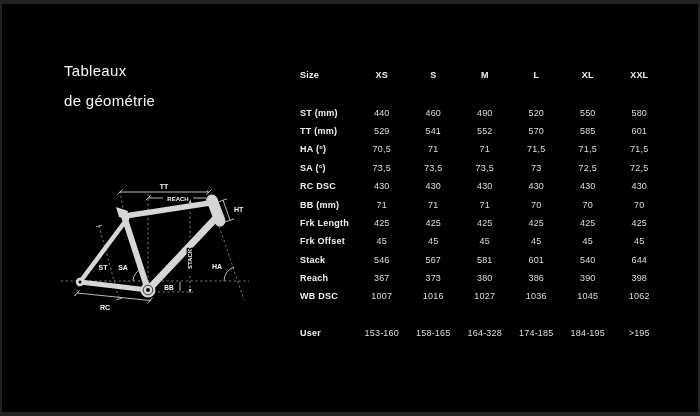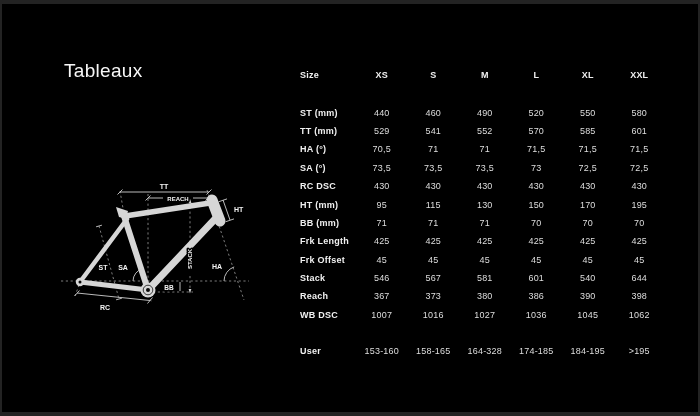--- a/index.html
+++ b/index.html
@@ -3,21 +3,21 @@
 <meta charset="utf-8">
 <style>
   html,body{margin:0;padding:0;background:#111;}
   .stage{
     position:relative;width:700px;height:416px;box-sizing:border-box;
     background:#000;border:2px solid #232323;border-top-width:4px;border-bottom-width:4px;
     overflow:hidden;font-family:"Liberation Sans",sans-serif;
   }
   .title{
     position:absolute;left:62px;top:52px;
-    font-size:19px;line-height:30px;color:#f7f7f7;letter-spacing:.3px;font-weight:400;
+    font-size:15px;line-height:30px;color:#f7f7f7;letter-spacing:.3px;font-weight:400;
   }
   .diagram{position:absolute;left:55px;top:165px;width:230px;height:160px;}
   .table-wrap{position:absolute;left:298px;top:62px;width:370px;}
   .trow{display:grid;grid-template-columns:56px repeat(6,51.5px);height:18.4px;align-items:center;}
   .tlabel{font-size:9px;font-weight:700;color:#f0f0f0;letter-spacing:.25px;white-space:nowrap;}
   .tcell{font-size:9px;color:#dedede;text-align:center;letter-spacing:.2px;white-space:nowrap;}
   .head .tcell{font-weight:700;color:#f0f0f0;}
   .sp1{height:19px;}
   .sp2{height:18px;}
   
@@ -27,20 +27,21 @@
   .t{fill:#f4f4f4;font-family:"Liberation Sans",sans-serif;font-weight:bold;
      paint-order:stroke;stroke:#000;stroke-width:3px;stroke-linejoin:round;}
 </style>
 </head>
 <body>
 
 <div class="stage">
 
   <div class="title">
     <div>Tableaux</div>
+    <div>de géométrie</div>
   </div>
 
   <svg class="diagram" viewBox="0 0 230 160">
 
     <path class="d" d="M63,22 L67,45"></path>
     <path class="d" d="M91,25 L91,126"></path>
     <path class="d" d="M150,21 L187,131"></path>
     <path class="d" d="M4,112 L192,112"></path>
     <path class="d" d="M96,123 L136,123"></path>
     <path class="d" d="M42,57 L62,130"></path>
@@ -137,29 +138,20 @@
       <div class="trow">
         <div class="tlabel">RC DSC</div>
         <div class="tcell">430</div>
         <div class="tcell">430</div>
         <div class="tcell">430</div>
         <div class="tcell">430</div>
         <div class="tcell">430</div>
         <div class="tcell">430</div>
       </div>
       <div class="trow">
-        <div class="tlabel">HT (mm)</div>
-        <div class="tcell">95</div>
-        <div class="tcell">115</div>
-        <div class="tcell">130</div>
-        <div class="tcell">150</div>
-        <div class="tcell">170</div>
-        <div class="tcell">195</div>
-      </div>
-      <div class="trow">
         <div class="tlabel">BB (mm)</div>
         <div class="tcell">71</div>
         <div class="tcell">71</div>
         <div class="tcell">71</div>
         <div class="tcell">70</div>
         <div class="tcell">70</div>
         <div class="tcell">70</div>
       </div>
       <div class="trow">
         <div class="tlabel">Frk Length</div>

